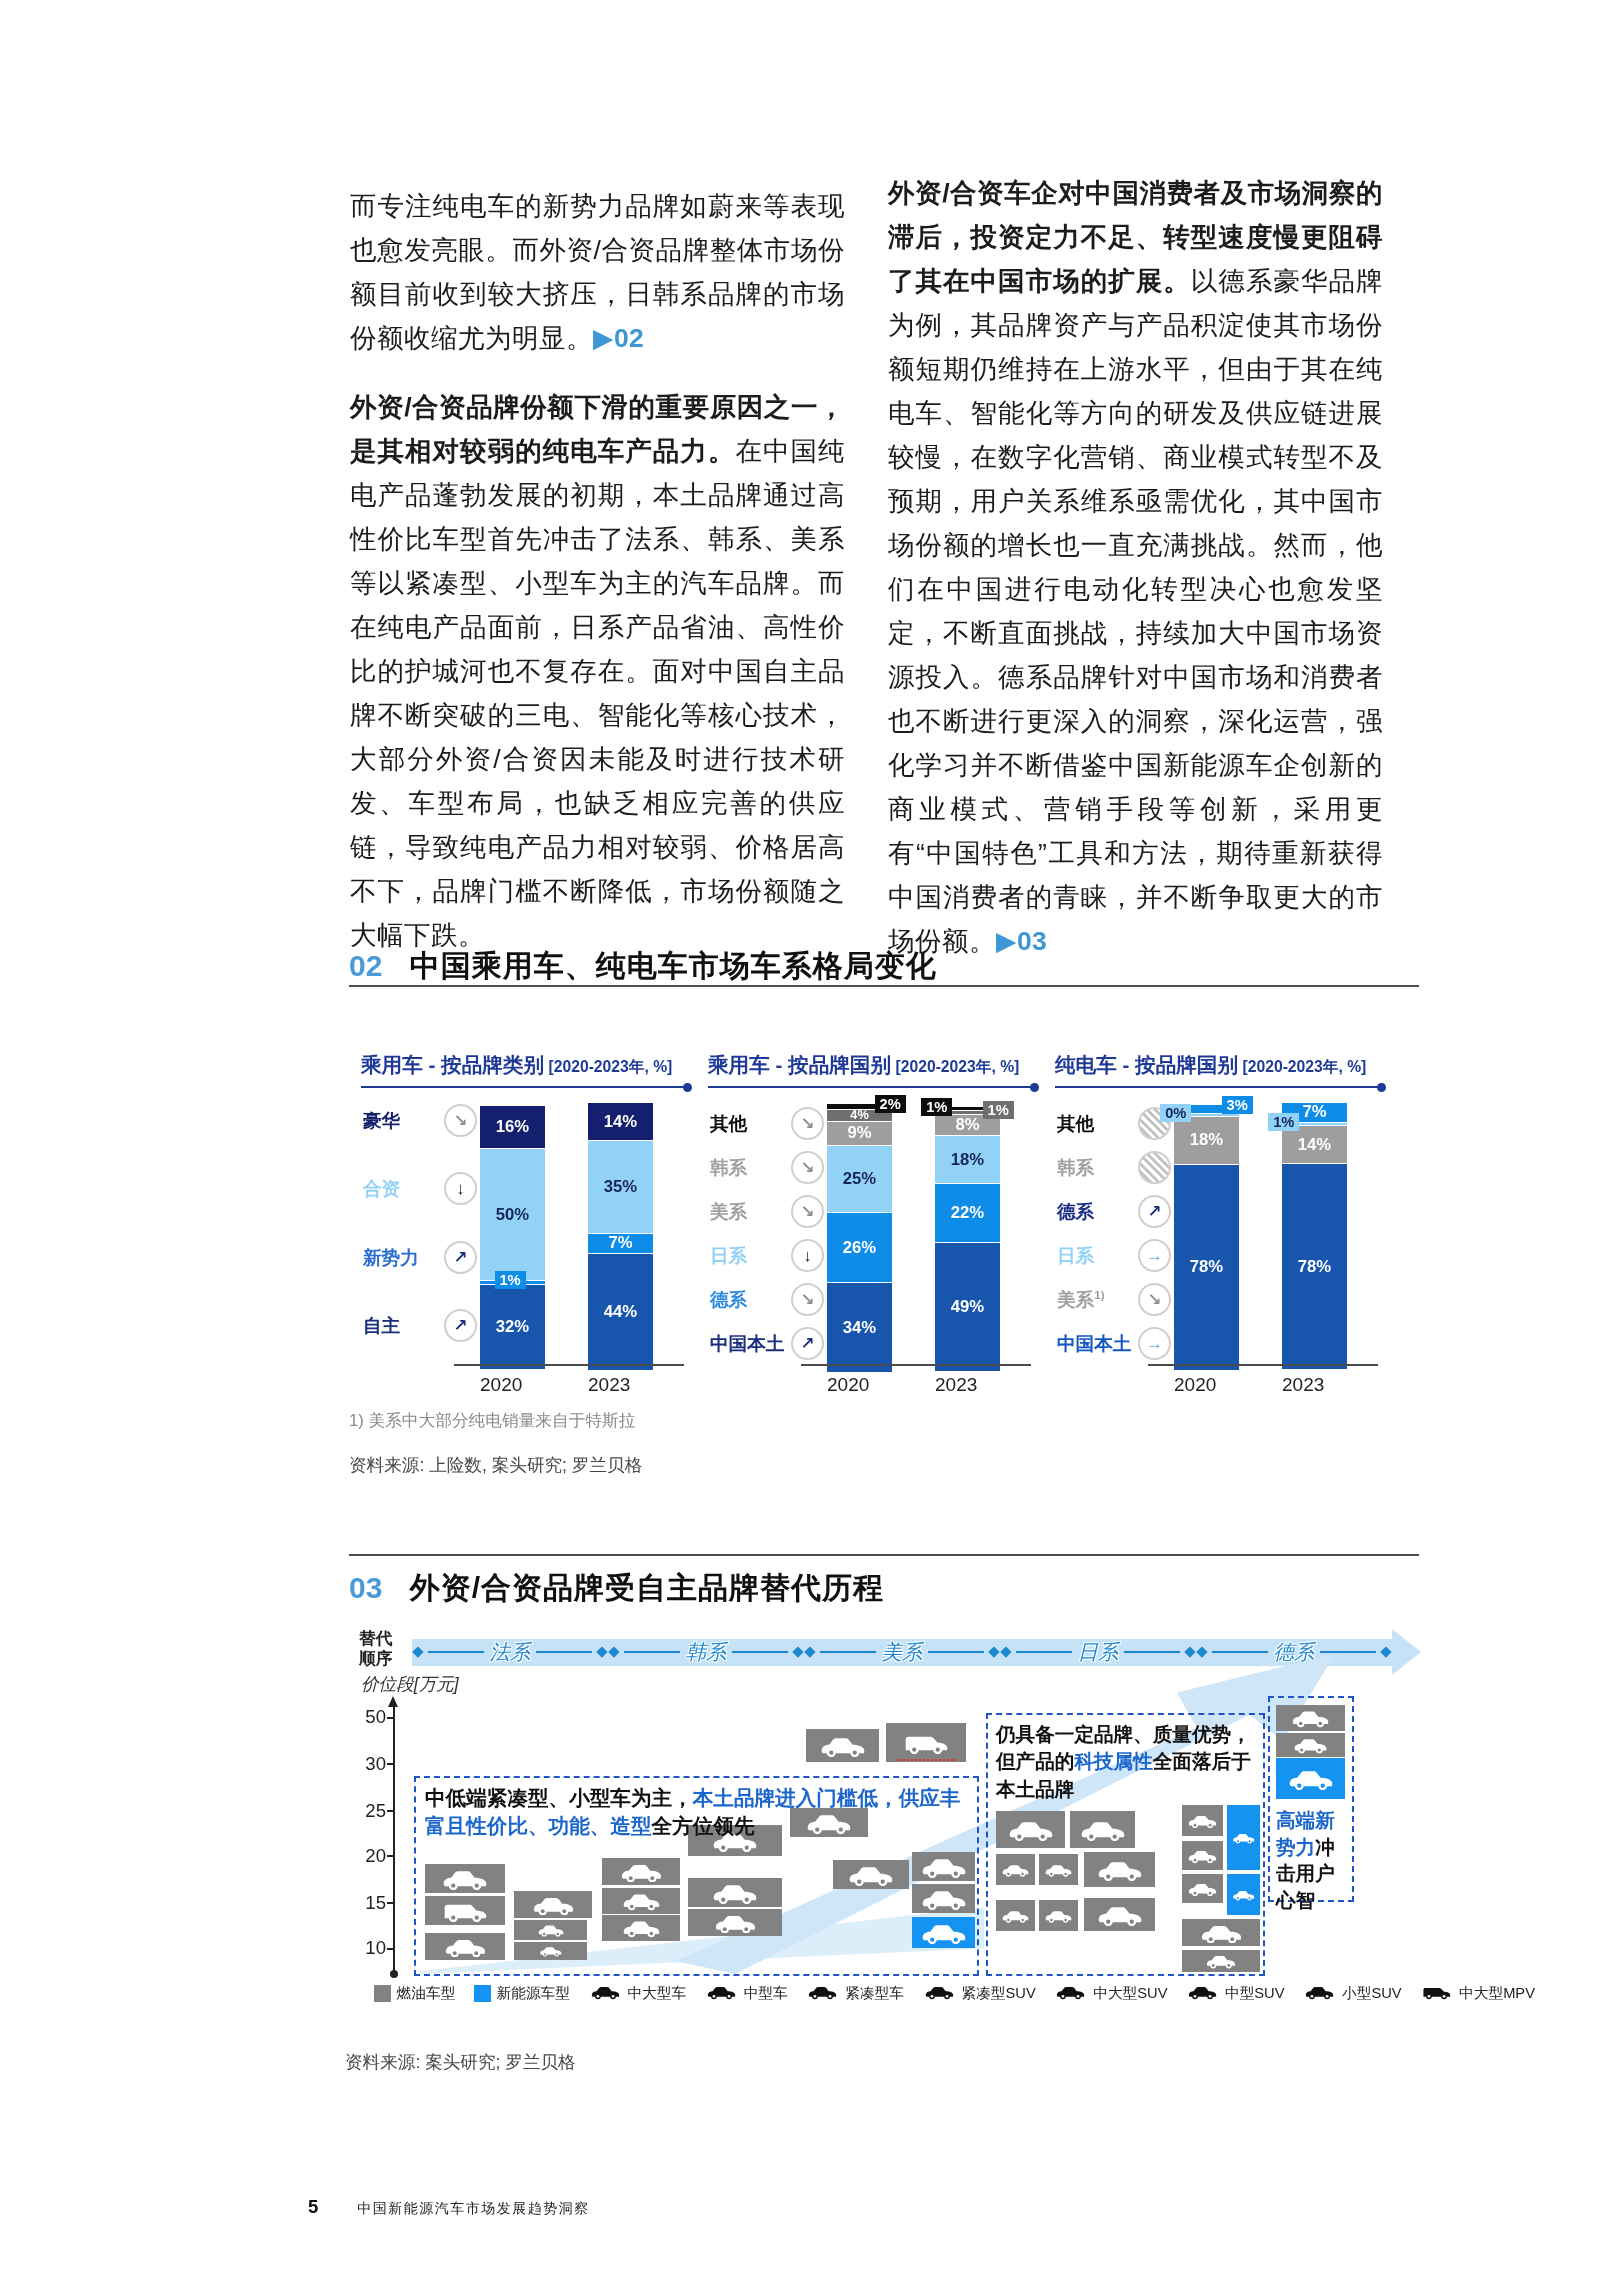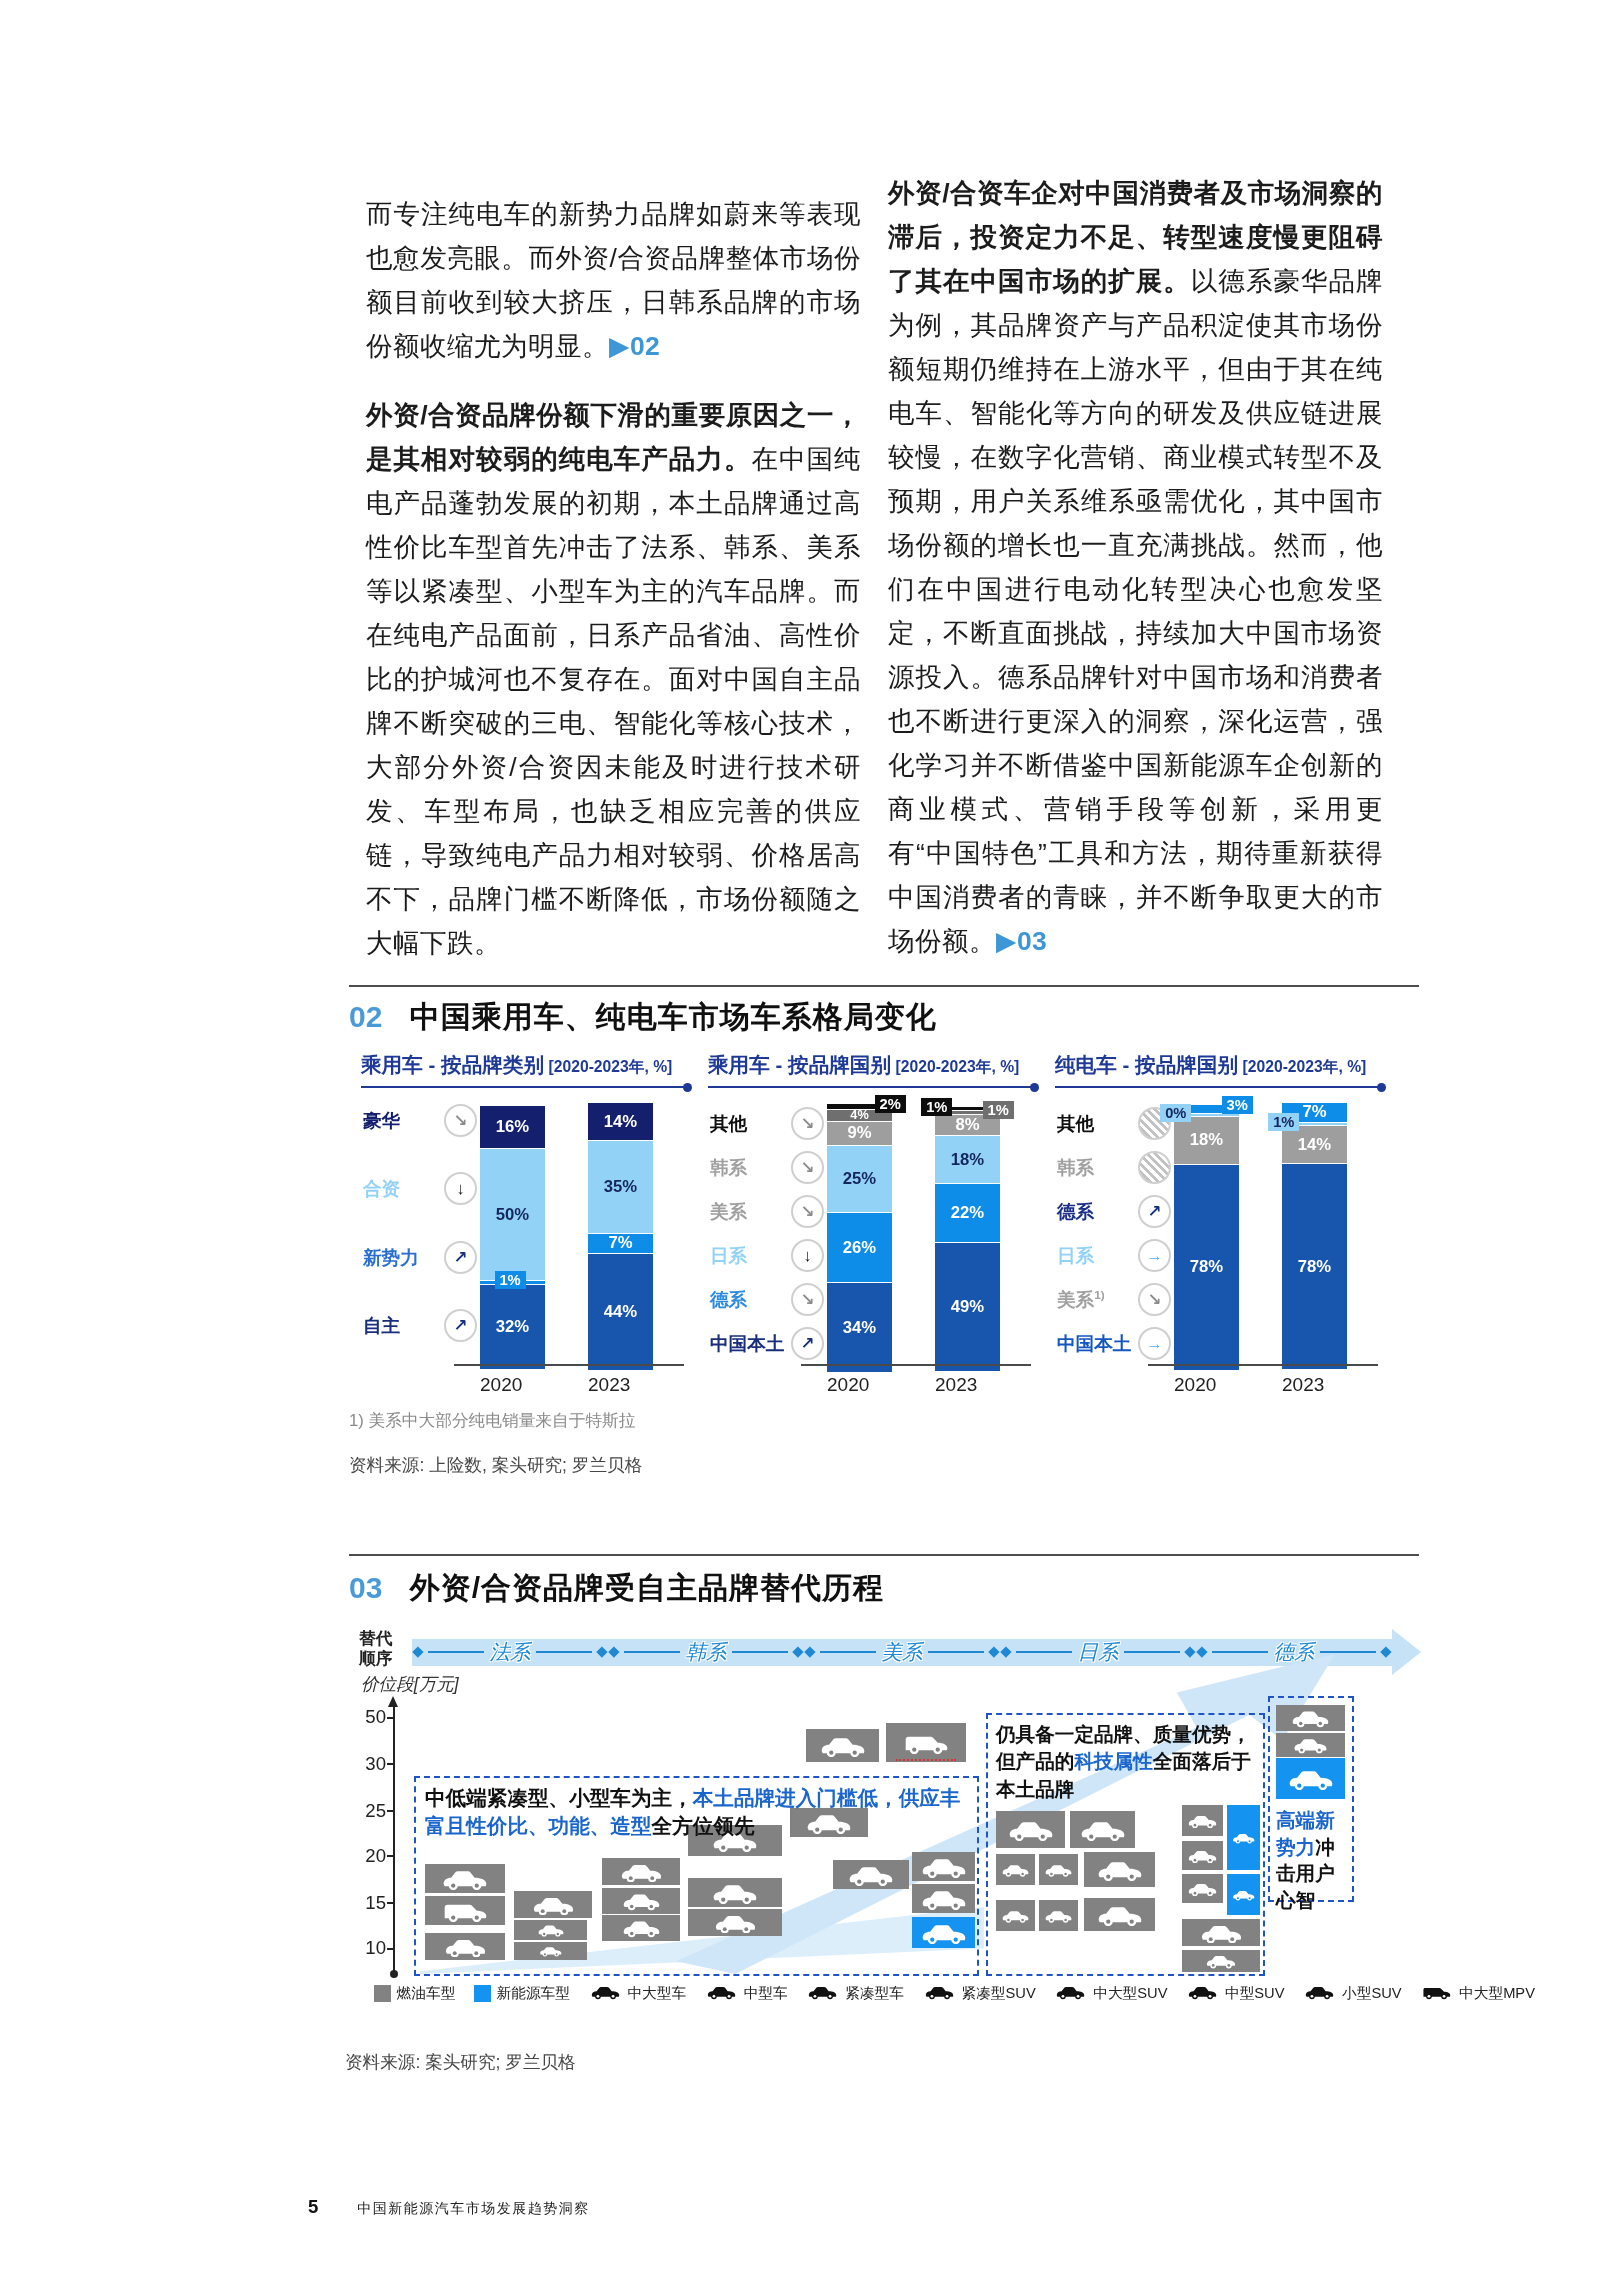--- a/index.html
+++ b/index.html
@@ -63,30 +63,30 @@
   .footer{position:absolute;top:2196px;left:308px;display:flex;gap:39px;align-items:baseline;}
   .footer-num{font-weight:bold;font-size:18.6px;color:#111;}
   .footer-title{font-size:14px;color:#222;letter-spacing:1.5px;}
   sup{font-size:11.8px;}
 </style>
 </head>
 <body>
 
 <div class="page">
 
-  <div class="bodycol" style="left:350px;top:192px;width:495px;margin-left:16px;">
+  <div class="bodycol" style="left:350px;top:184px;width:495px;">
     <p><span>而专注纯电车的新势力品牌如蔚来等表现也愈发亮眼。而外资/合资品牌整体市场份额目前收到较大挤压，日韩系品牌的市场份额收缩尤为明显。</span><span class="ref">▶02</span></p>
     <p><span class="b">外资/合资品牌份额下滑的重要原因之一，是其相对较弱的纯电车产品力。</span><span>在中国纯电产品蓬勃发展的初期，本土品牌通过高性价比车型首先冲击了法系、韩系、美系等以紧凑型、小型车为主的汽车品牌。而在纯电产品面前，日系产品省油、高性价比的护城河也不复存在。面对中国自主品牌不断突破的三电、智能化等核心技术，大部分外资/合资因未能及时进行技术研发、车型布局，也缺乏相应完善的供应链，导致纯电产品力相对较弱、价格居高不下，品牌门槛不断降低，市场份额随之大幅下跌。</span></p>
   </div>
   <div class="bodycol" style="left:888px;top:171px;width:495px;">
     <p><span class="b">外资/合资车企对中国消费者及市场洞察的滞后，投资定力不足、转型速度慢更阻碍了其在中国市场的扩展。</span><span>以德系豪华品牌为例，其品牌资产与产品积淀使其市场份额短期仍维持在上游水平，但由于其在纯电车、智能化等方向的研发及供应链进展较慢，在数字化营销、商业模式转型不及预期，用户关系维系亟需优化，其中国市场份额的增长也一直充满挑战。然而，他们在中国进行电动化转型决心也愈发坚定，不断直面挑战，持续加大中国市场资源投入。德系品牌针对中国市场和消费者也不断进行更深入的洞察，深化运营，强化学习并不断借鉴中国新能源车企创新的商业模式、营销手段等创新，采用更有“中国特色”工具和方法，期待重新获得中国消费者的青睐，并不断争取更大的市场份额。</span><span class="ref">▶03</span></p>
   </div>
 
   <div class="rule" style="top:985px;"></div>
-  <div class="sec-head" style="top:997px;">
+  <div class="sec-head" style="top:946px;">
     <span class="sec-num">02</span>
     <span class="sec-title">中国乘用车、纯电车市场车系格局变化</span>
   </div>
 
   <div class="sub" style="left:361px;">
     <span class="sub-main">乘用车 - 按品牌类别</span>
     <span class="sub-range">[2020-2023年, %]</span>
   </div>
   <div class="sub" style="left:708px;">
     <span class="sub-main">乘用车 - 按品牌国别</span>

